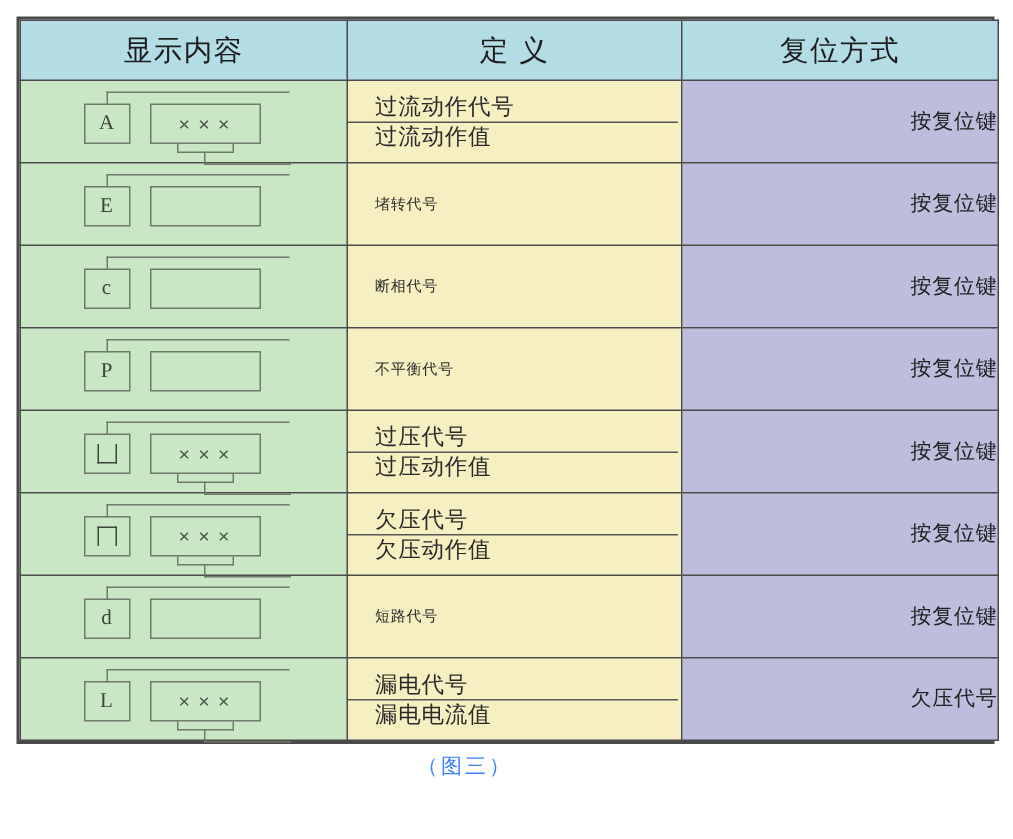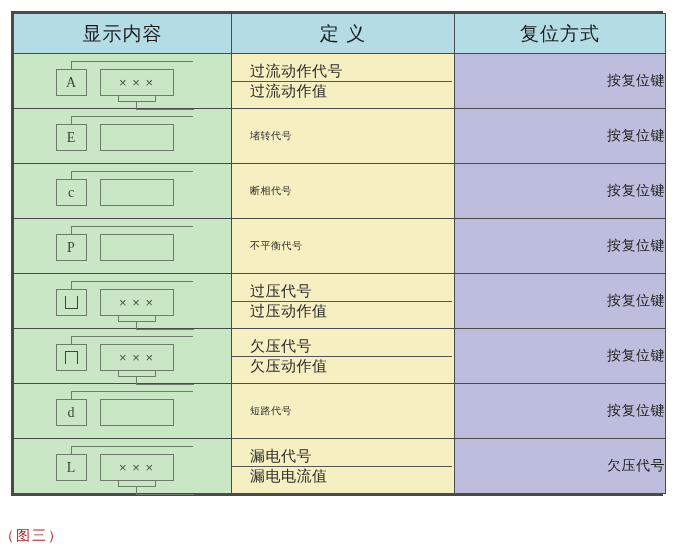--- a/index.html
+++ b/index.html
@@ -162,24 +162,24 @@
     left:102px;top:43px;
     width:58px;height:9px;
     border-left:1.5px solid #6e7a6a;
     border-bottom:1.5px solid #6e7a6a;
     box-sizing:border-box;
   }
 
   .caption{
     position:absolute;
     left:0;right:0;
-    top:527px;
-    text-align:left;
+    top:502px;
+    text-align:center;
     font-size:14px;
-    color:#b91c1c;
+    color:#3b82f6;
     letter-spacing:2px;
   }
 </style>
 </head>
 <body>
 
 <div class="page">
 
   <div class="table">
     <table class="tbl">

